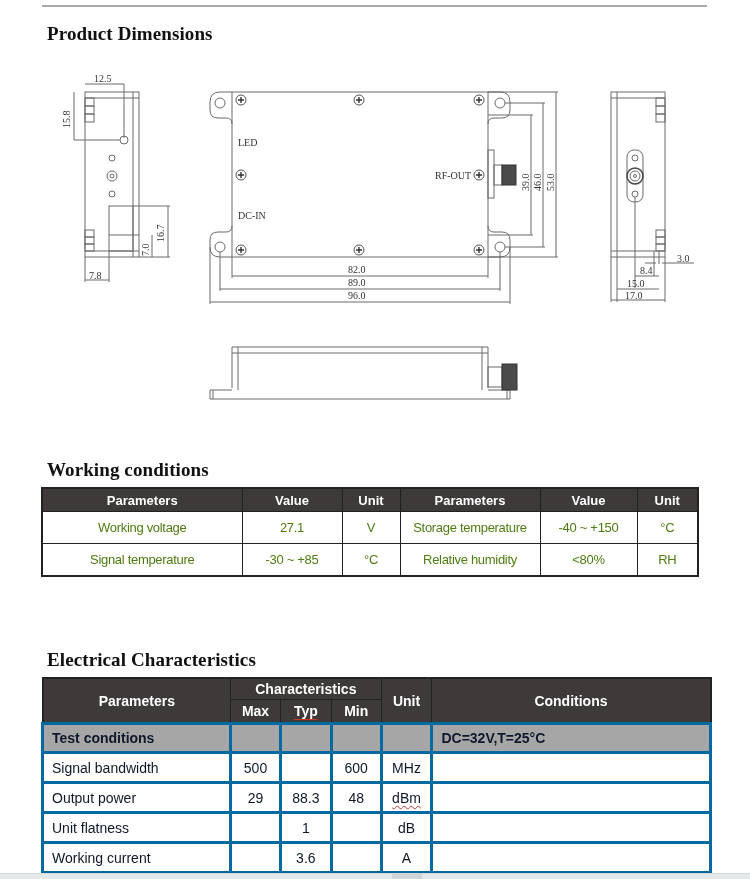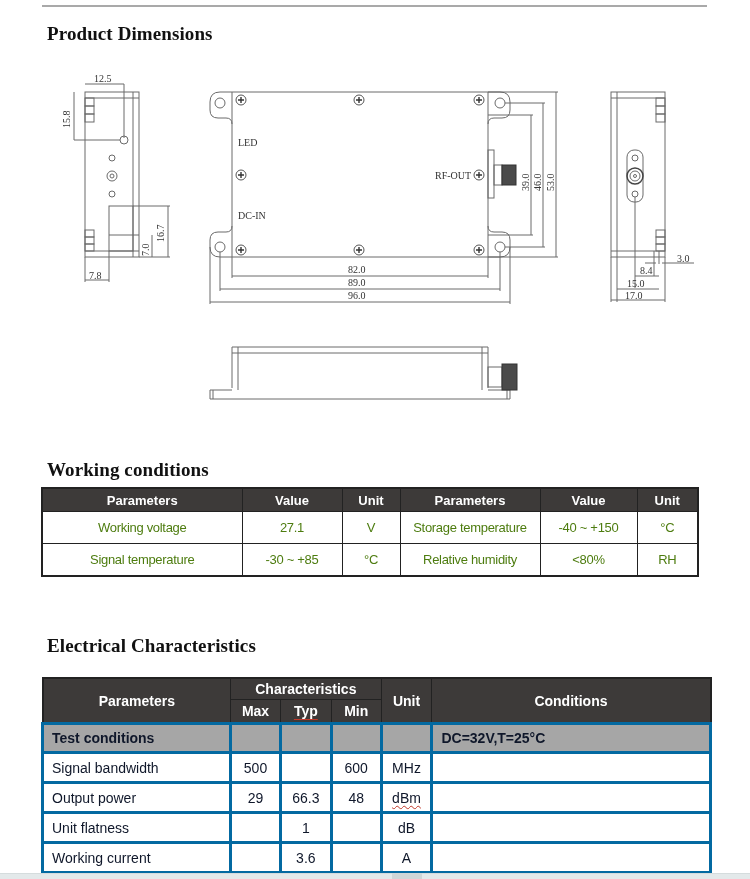--- a/index.html
+++ b/index.html
@@ -233,21 +233,21 @@
       <td>Signal temperature</td>
       <td>-30 ~ +85</td>
       <td>°C</td>
       <td>Relative humidity</td>
       <td>&lt;80%</td>
       <td>RH</td>
     </tr>
   </tbody>
 </table>
 
-<h2 class="h2" style="top:631px;">Electrical Characteristics</h2>
+<h2 class="h2" style="top:645px;">Electrical Characteristics</h2>
 
 <table class="ec">
   <colgroup>
     <col style="width:189px">
       <col style="width:50px">
       <col style="width:51px">
       <col style="width:50px">
     <col style="width:51px">
       <col style="width:280px">
   </colgroup>
@@ -277,21 +277,21 @@
       <td>Signal bandwidth</td>
       <td class="c">500</td>
       <td class="c"></td>
       <td class="c">600</td>
       <td class="c">MHz</td>
       <td></td>
     </tr>
     <tr>
       <td>Output power</td>
       <td class="c">29</td>
-      <td class="c">66.3</td>
+      <td class="c">88.3</td>
       <td class="c">48</td>
       <td class="c"><span class="squiggle">dBm</span></td>
       <td></td>
     </tr>
     <tr>
       <td>Unit flatness</td>
       <td class="c"></td>
       <td class="c">1</td>
       <td class="c"></td>
       <td class="c">dB</td>

